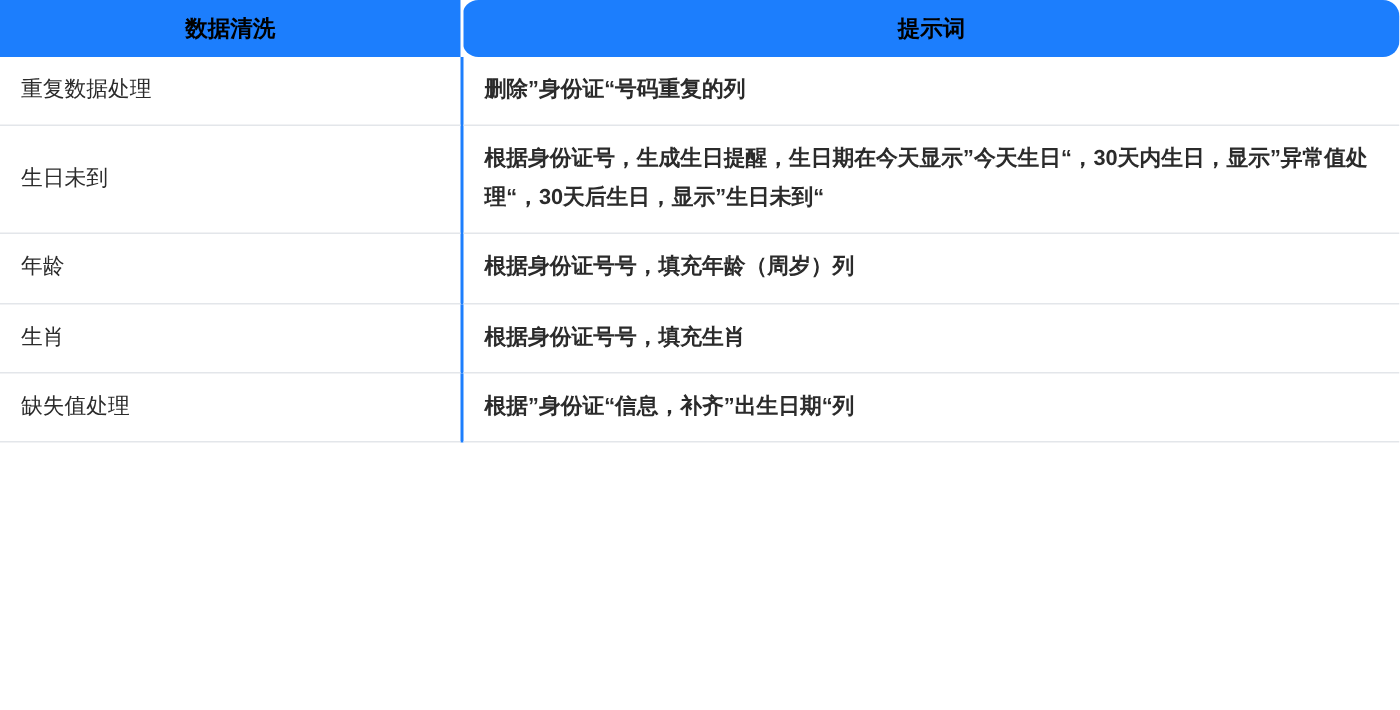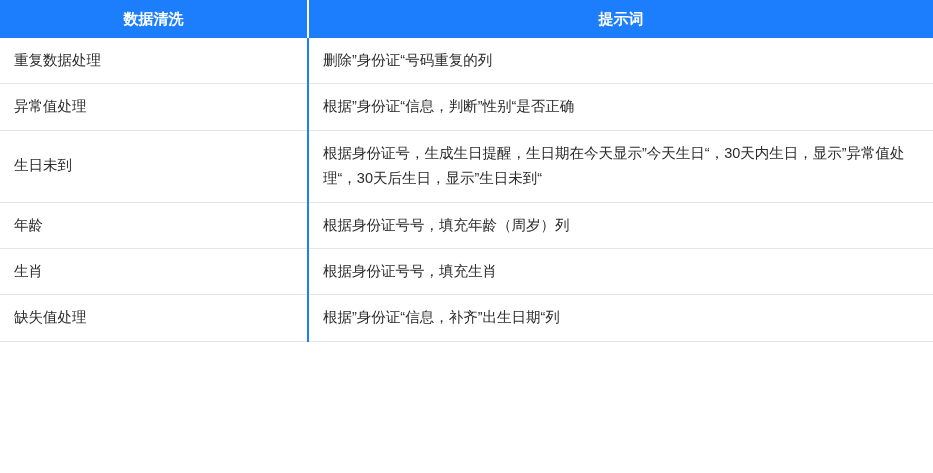--- a/index.html
+++ b/index.html
@@ -19,69 +19,66 @@
     height: 473px;
     box-sizing: border-box;
   }
   table.data-table {
     border-collapse: collapse;
     width: 933px;
     table-layout: fixed;
   }
   table.data-table th {
     background: #1c7efd;
-    color: #ffffff;
+    color: #000000;
     font-size: 15px;
     font-weight: bold;
     text-align: center;
     height: 38px;
     padding: 4px 8px;
     border-right: 2px solid #ffffff;
     box-sizing: border-box;
   }
   table.data-table th:last-child {
     border-right: none;
+    border-radius: 11px;
   }
   table.data-table td {
     font-size: 14.5px;
     color: #2b2b2b;
     padding: 10px 14px;
     border-bottom: 1px solid #e3e6ea;
     vertical-align: middle;
     line-height: 1.75;
     box-sizing: border-box;
   }
   table.data-table td.col-left {
     border-right: 2px solid #1c7efd;
   }
   table.data-table tr:last-child td {
     border-bottom: 1px solid #e3e6ea;
   }
   .col-a { width: 308px; }
-  .col-b { width: 625px; }
+  .col-b { width: 625px; font-weight: bold; }
 </style>
 </head>
 <body>
 
 <div class="table-wrap">
   <table class="data-table">
     <thead>
       <tr>
         <th class="col-a">数据清洗</th>
         <th class="col-b">提示词</th>
       </tr>
     </thead>
     <tbody>
       <tr>
         <td class="col-a col-left">重复数据处理</td>
         <td class="col-b">删除”身份证“号码重复的列</td>
-      </tr>
-      <tr>
-        <td class="col-a col-left">异常值处理</td>
-        <td class="col-b">根据”身份证“信息，判断”性别“是否正确</td>
       </tr>
       <tr>
         <td class="col-a col-left">生日未到</td>
         <td class="col-b">根据身份证号，生成生日提醒，生日期在今天显示”今天生日“，30天内生日，显示”异常值处理“，30天后生日，显示”生日未到“</td>
       </tr>
       <tr>
         <td class="col-a col-left">年龄</td>
         <td class="col-b">根据身份证号号，填充年龄（周岁）列</td>
       </tr>
       <tr>

